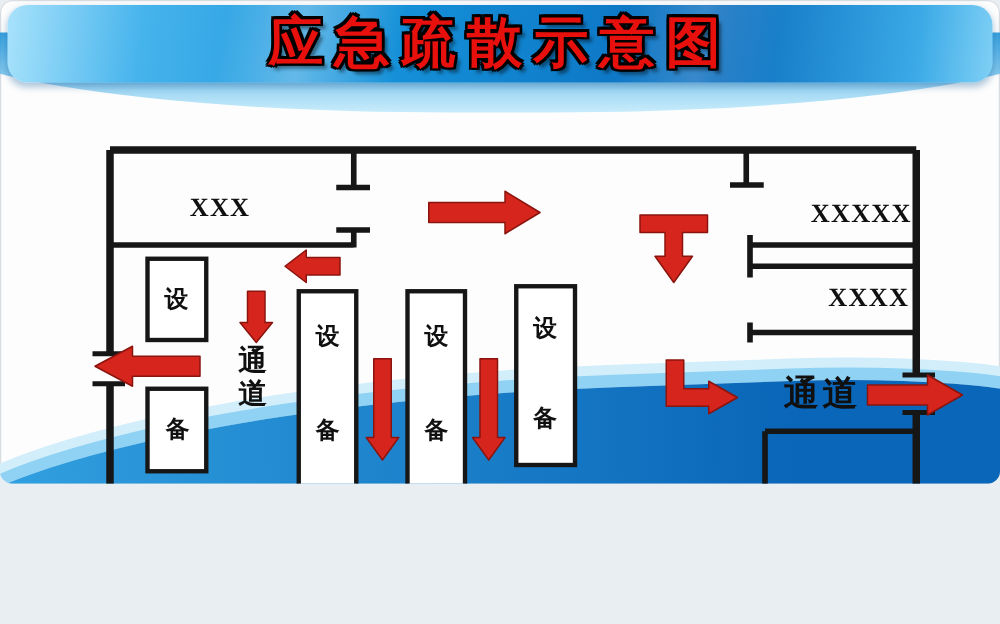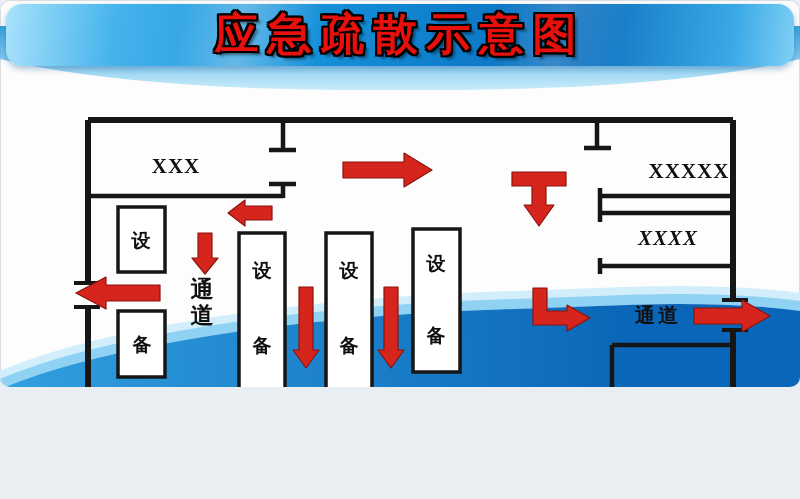--- a/index.html
+++ b/index.html
@@ -52,21 +52,21 @@
   .jamb{stroke:var(--wall-black,#161616);fill:none;stroke-width:4;}
   .eq-box{fill:#ffffff;stroke:var(--wall-black,#161616);stroke-width:3.5;}
   .arrow{fill:var(--arrow-red,#d6251d);stroke:#8a140e;stroke-width:1.2;stroke-linejoin:round;}
   
   .lbl{position:absolute;z-index:3;transform:translate(-50%,-50%);
        font-weight:700;color:#101010;white-space:nowrap;line-height:1;}
   .xlbl{font-family:"Liberation Serif","DejaVu Serif",serif;font-size:21px;letter-spacing:1px;}
   .cn{font-family:"DejaVu Sans","Liberation Sans",sans-serif;}
   .eq-char{font-size:19px;}
   .corridor-v{font-size:23px;line-height:1.12;text-align:center;}
-  .corridor-h{font-size:20px;letter-spacing:3px;}
+  .corridor-h{font-size:28px;letter-spacing:3px;}
 </style>
 </head>
 <body>
 
 <div class="stage">
 
   <div class="banner-glow"></div>
   <div class="banner"></div>
   <div class="title cn">应急疏散示意图</div>
 
@@ -100,21 +100,21 @@
     <path class="arrow" d="M384,287 H398 V350 H404 L391,368 L378,350 H384 Z"></path>
     <path class="arrow" d="M296,393 H310 V413 H330 V407 L347,420 L330,433 V427 H296 Z"></path>
     <path class="arrow" d="M383,393 H397 V413 H417 V407 L434,420 L417,433 V427 H383 Z"></path>
     <path class="arrow" d="M533,288 H547 V311 H567 V305 L590,318 L567,331 V325 H533 Z"></path>
     <path class="arrow" d="M694,308 H742 V300 L770,316 L742,332 V324 H694 Z"></path>
     <path class="arrow" d="M526,388 H541 V445 H547 L533,468 L520,445 H526 Z"></path>
   </svg>
 
   <div class="lbl xlbl" style="left:176px;top:166px;">XXX</div>
   <div class="lbl xlbl" style="left:689px;top:171px;">XXXXX</div>
-  <div class="lbl xlbl" style="left:668px;top:238px;font-style:italic;">XXXX</div>
+  <div class="lbl xlbl" style="left:695px;top:238px;">XXXX</div>
 
   <div class="lbl cn eq-char" style="left:141px;top:240px;">设</div>
   <div class="lbl cn eq-char" style="left:142px;top:344px;">备</div>
 
   <div class="lbl cn eq-char" style="left:262px;top:270px;">设</div>
   <div class="lbl cn eq-char" style="left:262px;top:345px;">备</div>
 
   <div class="lbl cn eq-char" style="left:349px;top:270px;">设</div>
   <div class="lbl cn eq-char" style="left:349px;top:345px;">备</div>
 

